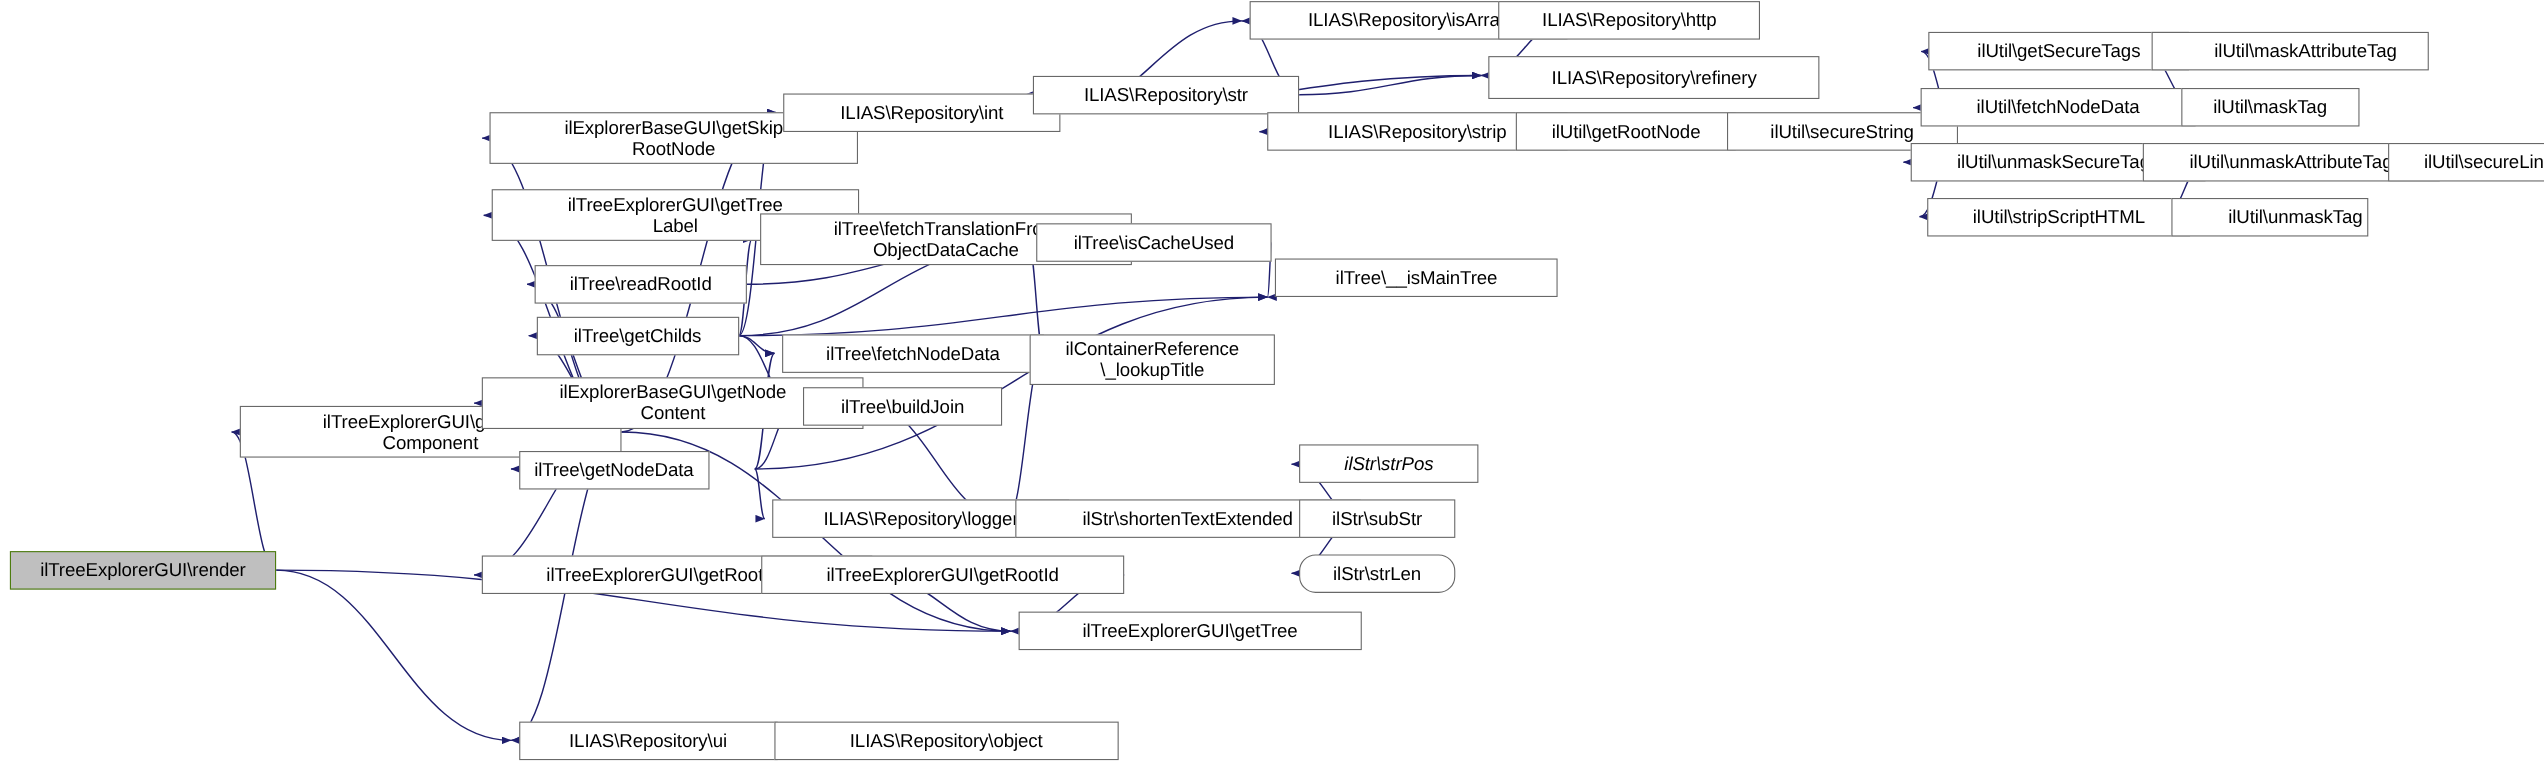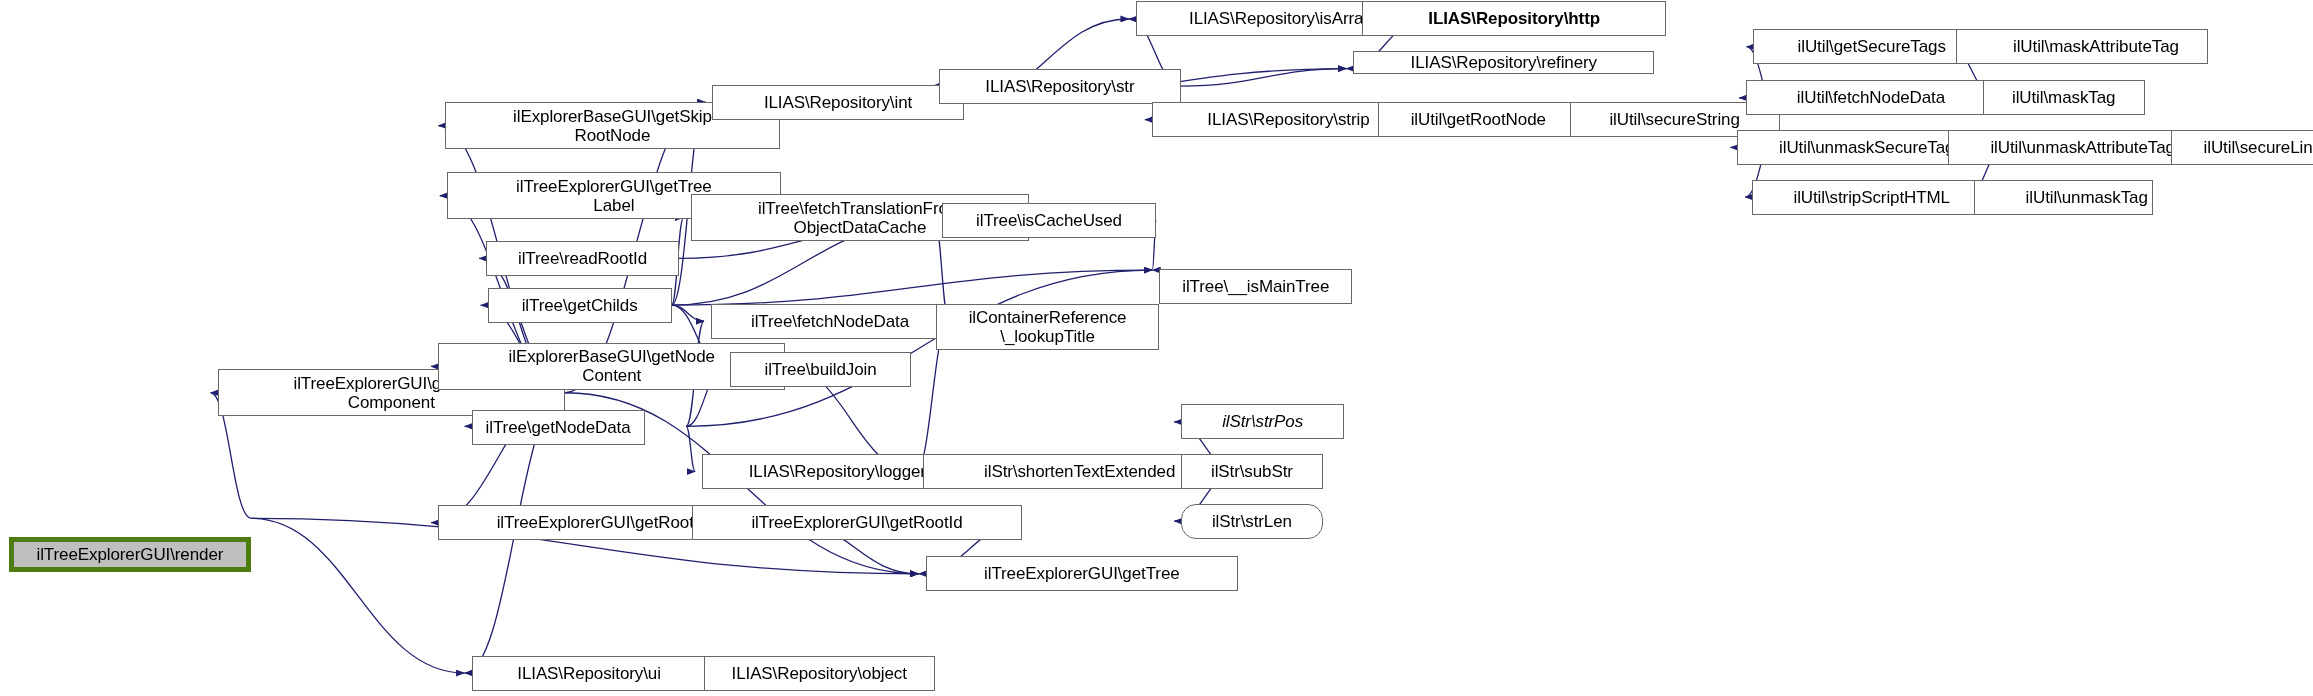--- a/index.html
+++ b/index.html
@@ -33,22 +33,21 @@
     display: flex;
     align-items: center;
     justify-content: center;
     text-align: center;
     white-space: pre-line;
     letter-spacing: -0.1px;
     z-index: 2;
   }
   .node.root {
     background: #bfbfbf;
-    border: 5px solid #4d7c0f;
-    margin-top: 36px;
+    border: 1px solid #4d7c0f;
   }
 </style>
 </head>
 <body>
 
 <div id="canvas">
   <svg id="edges" viewBox="0 0 2313 696" preserveAspectRatio="none" xmlns="http://www.w3.org/2000/svg">
     <defs>
       <marker id="arrowhead" markerWidth="9" markerHeight="7" refX="8.5" refY="3.5" orient="auto" markerUnits="userSpaceOnUse">
         <polygon points="0 0, 9 3.5, 0 7" fill="#1f1f6e"></polygon>
@@ -124,36 +123,36 @@
       <div class="node" style="left: 486.18px; top: 240.9px; width: 192.72px; height: 35.04px;">ilTree\readRootId</div>
       <div class="node" style="left: 487.64px; top: 287.62px; width: 183.96px; height: 35.04px;">ilTree\getChilds</div>
       <div class="node" style="left: 438px; top: 343.1px; width: 347.48px; height: 46.72px;">ilExplorerBaseGUI\getNode
 Content</div>
       <div class="node" style="left: 471.58px; top: 410px; width: 173px; height: 35.04px;">ilTree\getNodeData</div>
       <div class="node" style="left: 702.26px; top: 454.06px; width: 270.1px; height: 35.04px;">ILIAS\Repository\logger</div>
       <div class="node" style="left: 438px; top: 505.16px; width: 354.78px; height: 35.04px;">ilTreeExplorerGUI\getRootNode</div>
       <div class="node" style="left: 692.04px; top: 505.16px; width: 329.96px; height: 35.04px;">ilTreeExplorerGUI\getRootId</div>
       <div class="node" style="left: 925.64px; top: 556.26px; width: 312.44px; height: 35.04px;">ilTreeExplorerGUI\getTree</div>
       <div class="node" style="left: 471.58px; top: 655.54px; width: 235.06px; height: 35.04px;">ILIAS\Repository\ui</div>
-      <div class="node" style="left: 703.72px; top: 655.54px; width: 231px; height: 35.04px;">ILIAS\Repository\object</div>
+      <div class="node" style="left: 703.72px; top: 655.54px; width: 313px; height: 35.04px;">ILIAS\Repository\object</div>
       <div class="node" style="left: 712.48px; top: 84.68px; width: 251.12px; height: 35.04px;">ILIAS\Repository\int</div>
       <div class="node" style="left: 690.58px; top: 194.18px; width: 338.72px; height: 46.72px;">ilTree\fetchTranslationFrom
 ObjectDataCache</div>
       <div class="node" style="left: 711.02px; top: 303.68px; width: 237.98px; height: 35.04px;">ilTree\fetchNodeData</div>
       <div class="node" style="left: 730px; top: 351.86px; width: 181.04px; height: 35.04px;">ilTree\buildJoin</div>
       <div class="node" style="left: 922.72px; top: 454.06px; width: 313.9px; height: 35.04px;">ilStr\shortenTextExtended</div>
       <div class="node" style="left: 941.7px; top: 202.94px; width: 214.62px; height: 35.04px;">ilTree\isCacheUsed</div>
       <div class="node" style="left: 935.86px; top: 303.68px; width: 223.38px; height: 46.72px;">ilContainerReference
 \_lookupTitle</div>
-      <div class="node" style="left: 1159.24px; top: 269px; width: 193px; height: 35.04px; text-align: right;">ilTree\__isMainTree</div>
+      <div class="node" style="left: 1159.24px; top: 235px; width: 257px; height: 35.04px; text-align: right;">ilTree\__isMainTree</div>
       <div class="node" style="left: 938.78px; top: 68.62px; width: 242.36px; height: 35.04px;">ILIAS\Repository\str</div>
       <div class="node" style="left: 1135.88px; top: 1.46px; width: 289.08px; height: 35.04px;">ILIAS\Repository\isArray</div>
       <div class="node" style="left: 1151.94px; top: 102.2px; width: 273.02px; height: 35.04px;">ILIAS\Repository\strip</div>
-      <div class="node" style="left: 1362.18px; top: 1.46px; width: 304px; height: 35.04px; font-weight: bold;">ILIAS\Repository\http</div>
-      <div class="node" style="left: 1353.42px; top: 51.1px; width: 300.76px; height: 23px;">ILIAS\Repository\refinery</div>
+      <div class="node" style="left: 1362.18px; top: 1.46px; width: 238px; height: 35.04px;">ILIAS\Repository\http</div>
+      <div class="node" style="left: 1353.42px; top: 51.1px; width: 300.76px; height: 39px;">ILIAS\Repository\refinery</div>
       <div class="node" style="left: 1378.24px; top: 102.2px; width: 200.02px; height: 35.04px;">ilUtil\getRootNode</div>
       <div class="node" style="left: 1569.5px; top: 102.2px; width: 210.24px; height: 35.04px;">ilUtil\secureString</div>
       <div class="node" style="left: 1181.14px; top: 404.42px; width: 163px; height: 35.04px; font-style: italic;">ilStr\strPos</div>
       <div class="node" style="left: 1181.14px; top: 454.06px; width: 141.62px; height: 35.04px;">ilStr\subStr</div>
       <div class="node" style="left: 1181.14px; top: 503.7px; width: 141.62px; height: 35.04px; border-radius: 15px;">ilStr\strLen</div>
       <div class="node" style="left: 1753.46px; top: 29.2px; width: 236.52px; height: 35.04px;">ilUtil\getSecureTags</div>
       <div class="node" style="left: 1746.16px; top: 80.3px; width: 249.66px; height: 35.04px;">ilUtil\fetchNodeData</div>
       <div class="node" style="left: 1737.4px; top: 129.94px; width: 267.18px; height: 35.04px;">ilUtil\unmaskSecureTags</div>
       <div class="node" style="left: 1752px; top: 179.58px; width: 239.44px; height: 35.04px;">ilUtil\stripScriptHTML</div>
       <div class="node" style="left: 1956.4px; top: 29.2px; width: 251.12px; height: 35.04px; padding-left: 28px;">ilUtil\maskAttributeTag</div>

